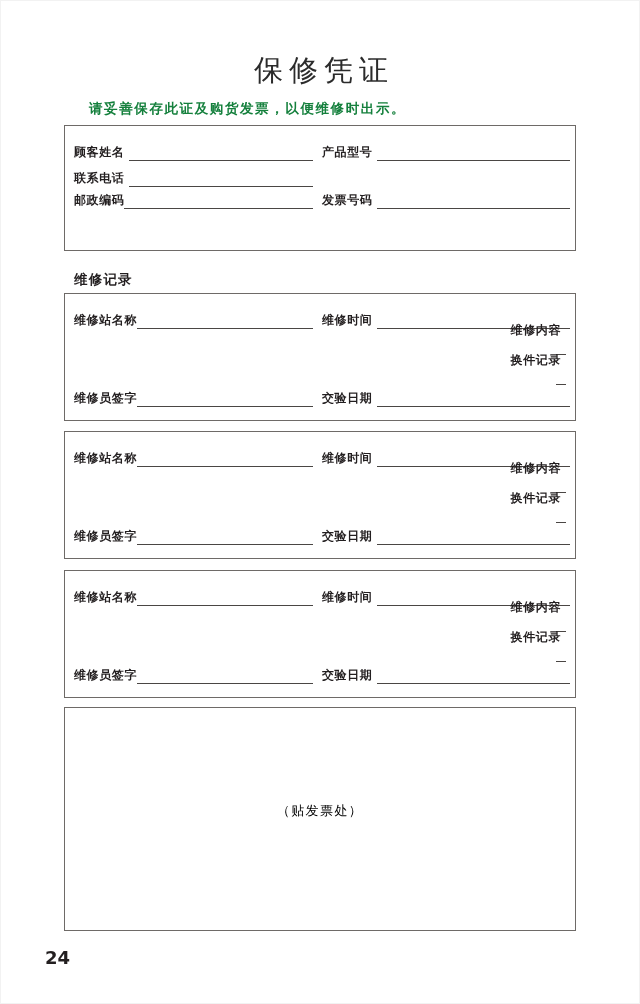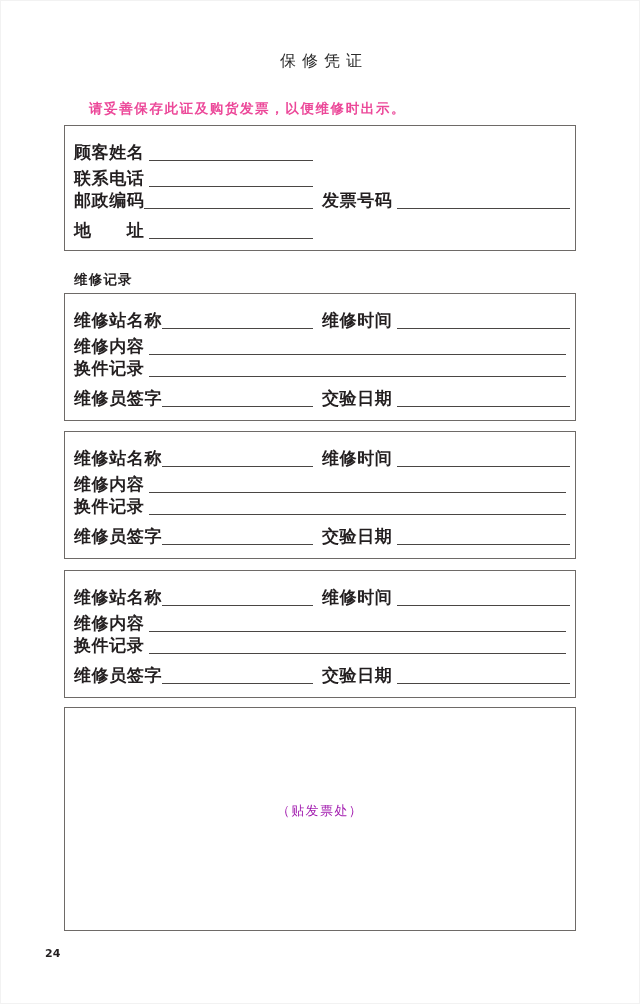--- a/index.html
+++ b/index.html
@@ -27,35 +27,35 @@
     border: 1px solid #f2f2f2;
     background: #ffffff;
   }
 
   .page-title {
     position: absolute;
     left: 0;
     top: 50px;
     width: 640px;
     text-align: center;
-    font-size: 16px;
+    font-size: 29px;
     font-weight: 400;
     letter-spacing: 6px;
     color: #2b2b2b;
     text-indent: 6px;
   }
 
   .notice {
     position: absolute;
     left: 88px;
     top: 99px;
     font-size: 13.5px;
     font-weight: 700;
     letter-spacing: 1.6px;
-    color: #ec4899;
+    color: #15803d;
     white-space: nowrap;
   }
 
   .section-label {
     position: absolute;
     left: 73px;
     font-size: 13.5px;
     font-weight: 700;
     letter-spacing: 1.2px;
     color: #231f20;
@@ -98,24 +98,24 @@
   .frow.r3 { top: 61px; align-items: center; }
   .frow.r4 { top: 87px; }
 
   .half {
     display: flex;
     align-items: flex-end;
     flex: 0 0 auto;
   }
   .half.left  { width: 239px; }
   .half.right { width: 248px; margin-left: 9px; }
-  .full { display: flex; align-items: flex-end; width: 100%; }
+  .full { display: flex; align-items: flex-end; width: 100%; flex-direction: column; }
 
   .flabel {
-    font-size: 17px;
+    font-size: 12px;
     font-weight: 700;
     letter-spacing: 0.6px;
     color: #231f20;
     white-space: nowrap;
     line-height: 17px;
     flex: 0 0 auto;
   }
   .flabel.spaced { letter-spacing: 0.6px; }
   .flabel.gap-after { margin-right: 5px; }
 
@@ -128,28 +128,28 @@
 
   .invoice-note {
     position: absolute;
     left: 0;
     top: 94px;
     width: 100%;
     text-align: center;
     font-size: 13px;
     font-weight: 400;
     letter-spacing: 1.4px;
-    color: #a21caf;
+    color: #000000;
   }
 
   .page-number {
     position: absolute;
     left: 44px;
     top: 946px;
-    font-size: 11px;
+    font-size: 18px;
     font-weight: 700;
     color: #231f20;
   }
 </style>
 </head>
 <body>
 
 <div class="page">
 
   <div class="page-title">保修凭证</div>
@@ -157,20 +157,24 @@
   <div class="notice">请妥善保存此证及购货发票，以便维修时出示。</div>
 
   <div class="box box-customer">
     <div class="rows">
 
       <div class="frow r1">
         <div class="half left">
           <span class="flabel gap-after">顾客姓名</span>
           <span class="fline"></span>
         </div>
+        <div class="half right">
+          <span class="flabel gap-after">产品型号</span>
+          <span class="fline"></span>
+        </div>
       </div>
 
       <div class="frow r2">
         <div class="half left">
           <span class="flabel gap-after">联系电话</span>
           <span class="fline"></span>
         </div>
       </div>
 
       <div class="frow r3">
@@ -178,24 +182,20 @@
           <span class="flabel">邮政编码</span>
           <span class="fline"></span>
         </div>
         <div class="half right">
           <span class="flabel gap-after">发票号码</span>
           <span class="fline"></span>
         </div>
       </div>
 
       <div class="frow r4">
-        <div class="half left">
-          <span class="flabel spaced gap-after">地　　址</span>
-          <span class="fline"></span>
-        </div>
       </div>
 
     </div>
   </div>
 
   <div class="section-label repair-records">维修记录</div>
 
   <div class="box box-repair-1">
     <div class="rows">
       <div class="frow r1">

